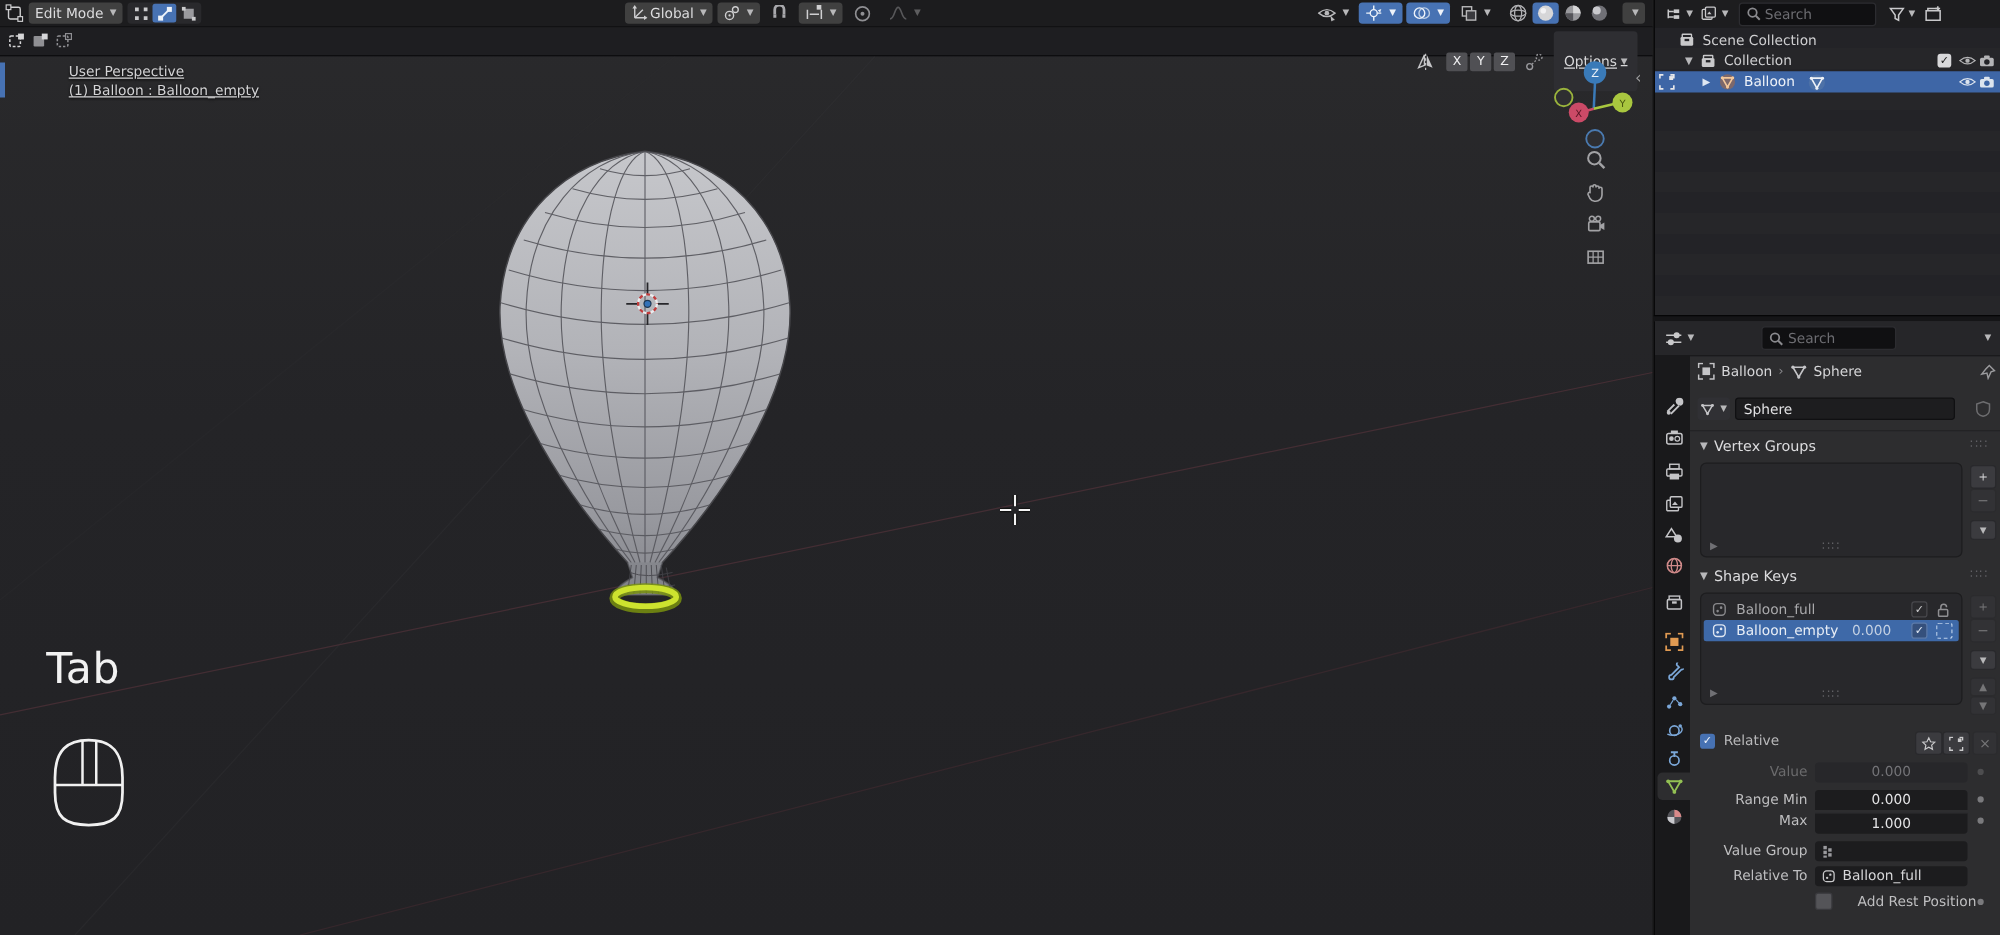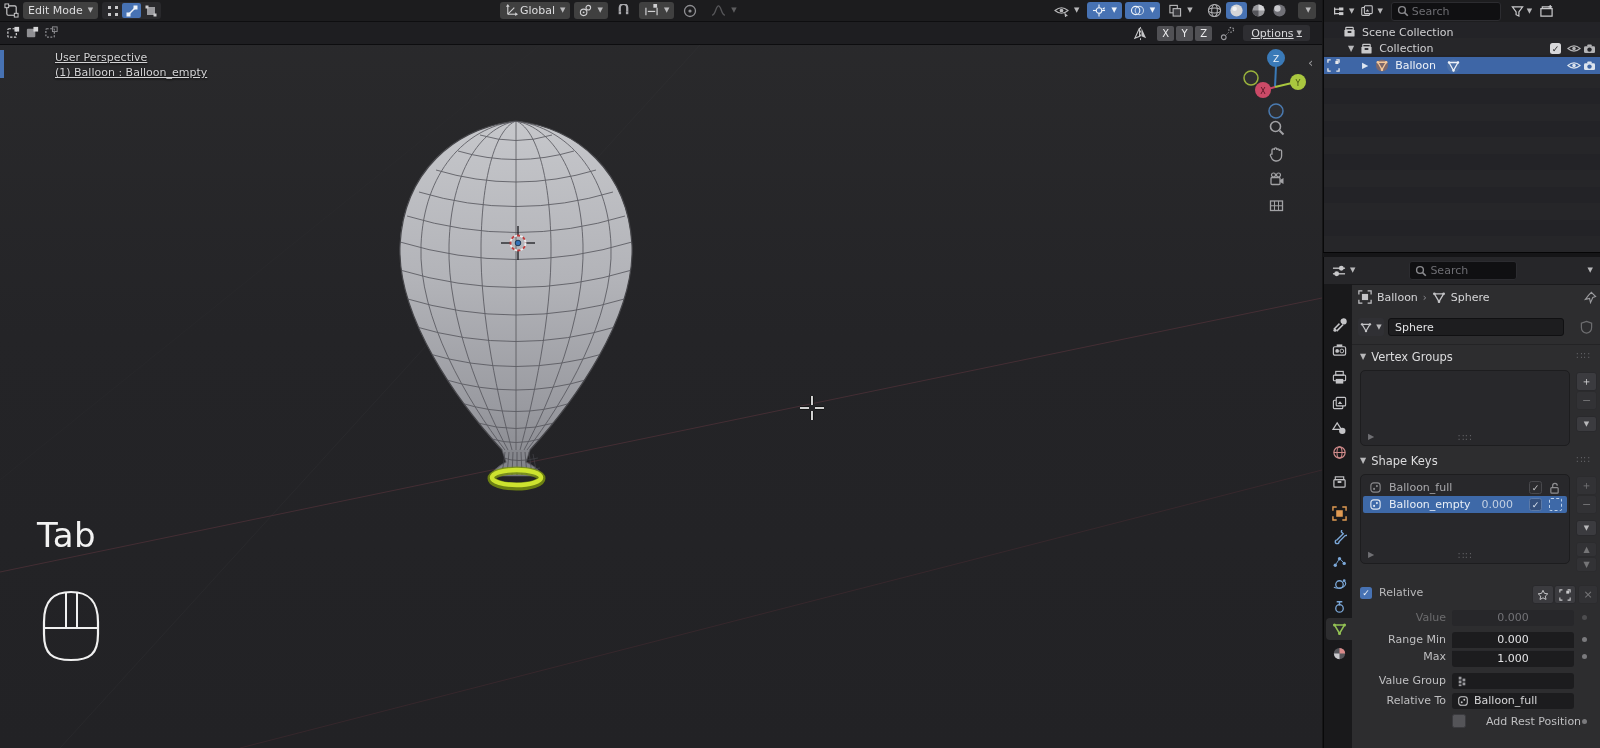--- a/index.html
+++ b/index.html
@@ -18,21 +18,21 @@
   #vp-canvas{left:0;top:45px;width:1322px;height:703px;}
   .hbtn{height:17px;border-radius:3px;padding:0 5px;display:flex;align-items:center;gap:2px;color:#dcdcde;}
   .hbtn.bg{background:#404040;}
   .hbtn.blue{background:#4772b3;}
   .mitem{padding:0 7px;line-height:20px;color:#dddde0;font-size:11.5px;}
   .toggle-group{display:flex;background:#29292c;border-radius:3px;padding:1px;}
   .tg{width:19px;height:15px;display:flex;align-items:center;justify-content:center;border-radius:2px;}
   .tg.on{background:#4772b3;}
   .xyz{width:17px;height:15px;background:#505054;border-radius:2px;margin-left:2px;
        display:flex;align-items:center;justify-content:center;color:#f0f0f2;font-size:10px;}
-  .optbtn{height:16px;background:#2e2e32;border-radius:3px;padding:0 8px;display:flex;align-items:center;color:#d8d8da;text-decoration:underline;}
+  .optbtn{height:16px;background:#2e2e32;border-radius:3px;padding:16px 8px;display:flex;align-items:center;color:#d8d8da;text-decoration:underline;}
   .vp-overlay-text{color:#d3d3d5;font-size:11px;text-shadow:0 1px 2px rgba(0,0,0,.8);line-height:15px;text-decoration:underline;}
   #screencast-key{font-size:34px;color:#f2f2f2;letter-spacing:.5px;}
   
   #outliner{left:1323px;top:0;width:277px;height:252px;background:#232327;border-left:1px solid #09090a;}
   #outliner-header{left:0;top:0;width:100%;height:22px;background:#1d1d1f;border-bottom:1px solid #121214;}
   #outliner-body{left:0;top:22px;width:100%;height:230px;
      background:repeating-linear-gradient(180deg,#232327 0 16.5px,#262629 16.5px 33px);}
   .orow{position:absolute;left:0;width:100%;height:16.5px;display:flex;align-items:center;color:#cfcfd1;}
   .orow.sel{background:#3e66a6;color:#eef2f8;}
   .searchbox{position:relative;height:17px;background:#101012;border:1px solid #2c2c30;border-radius:3px;display:flex;align-items:center;}

